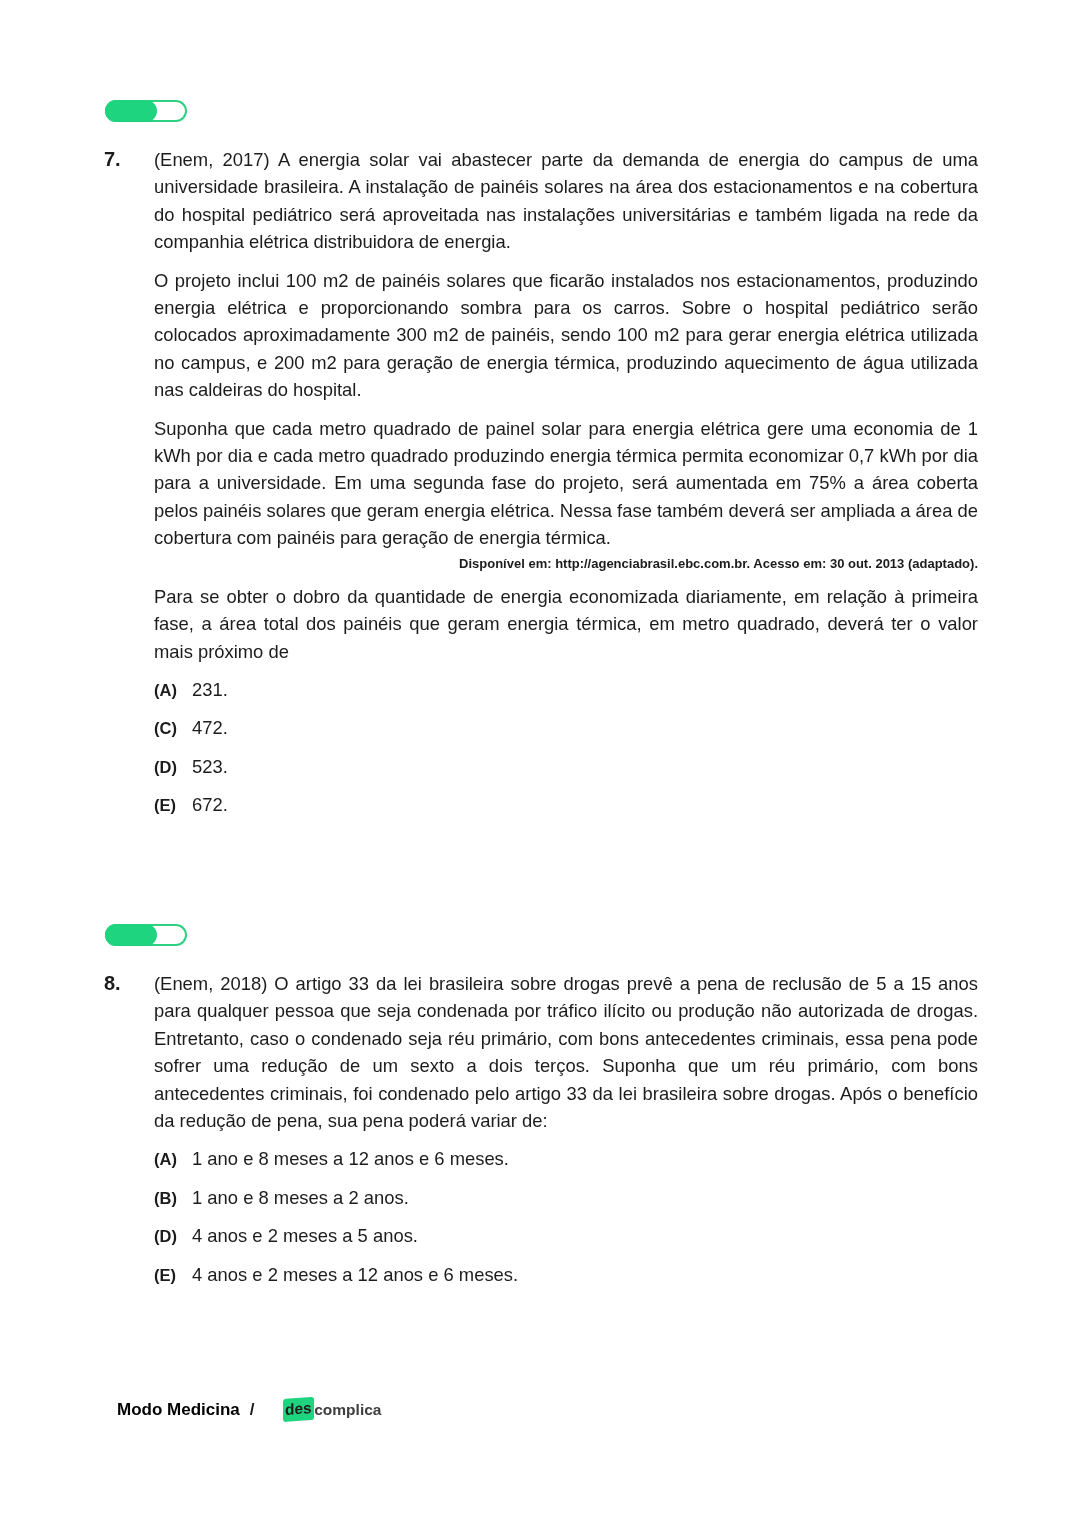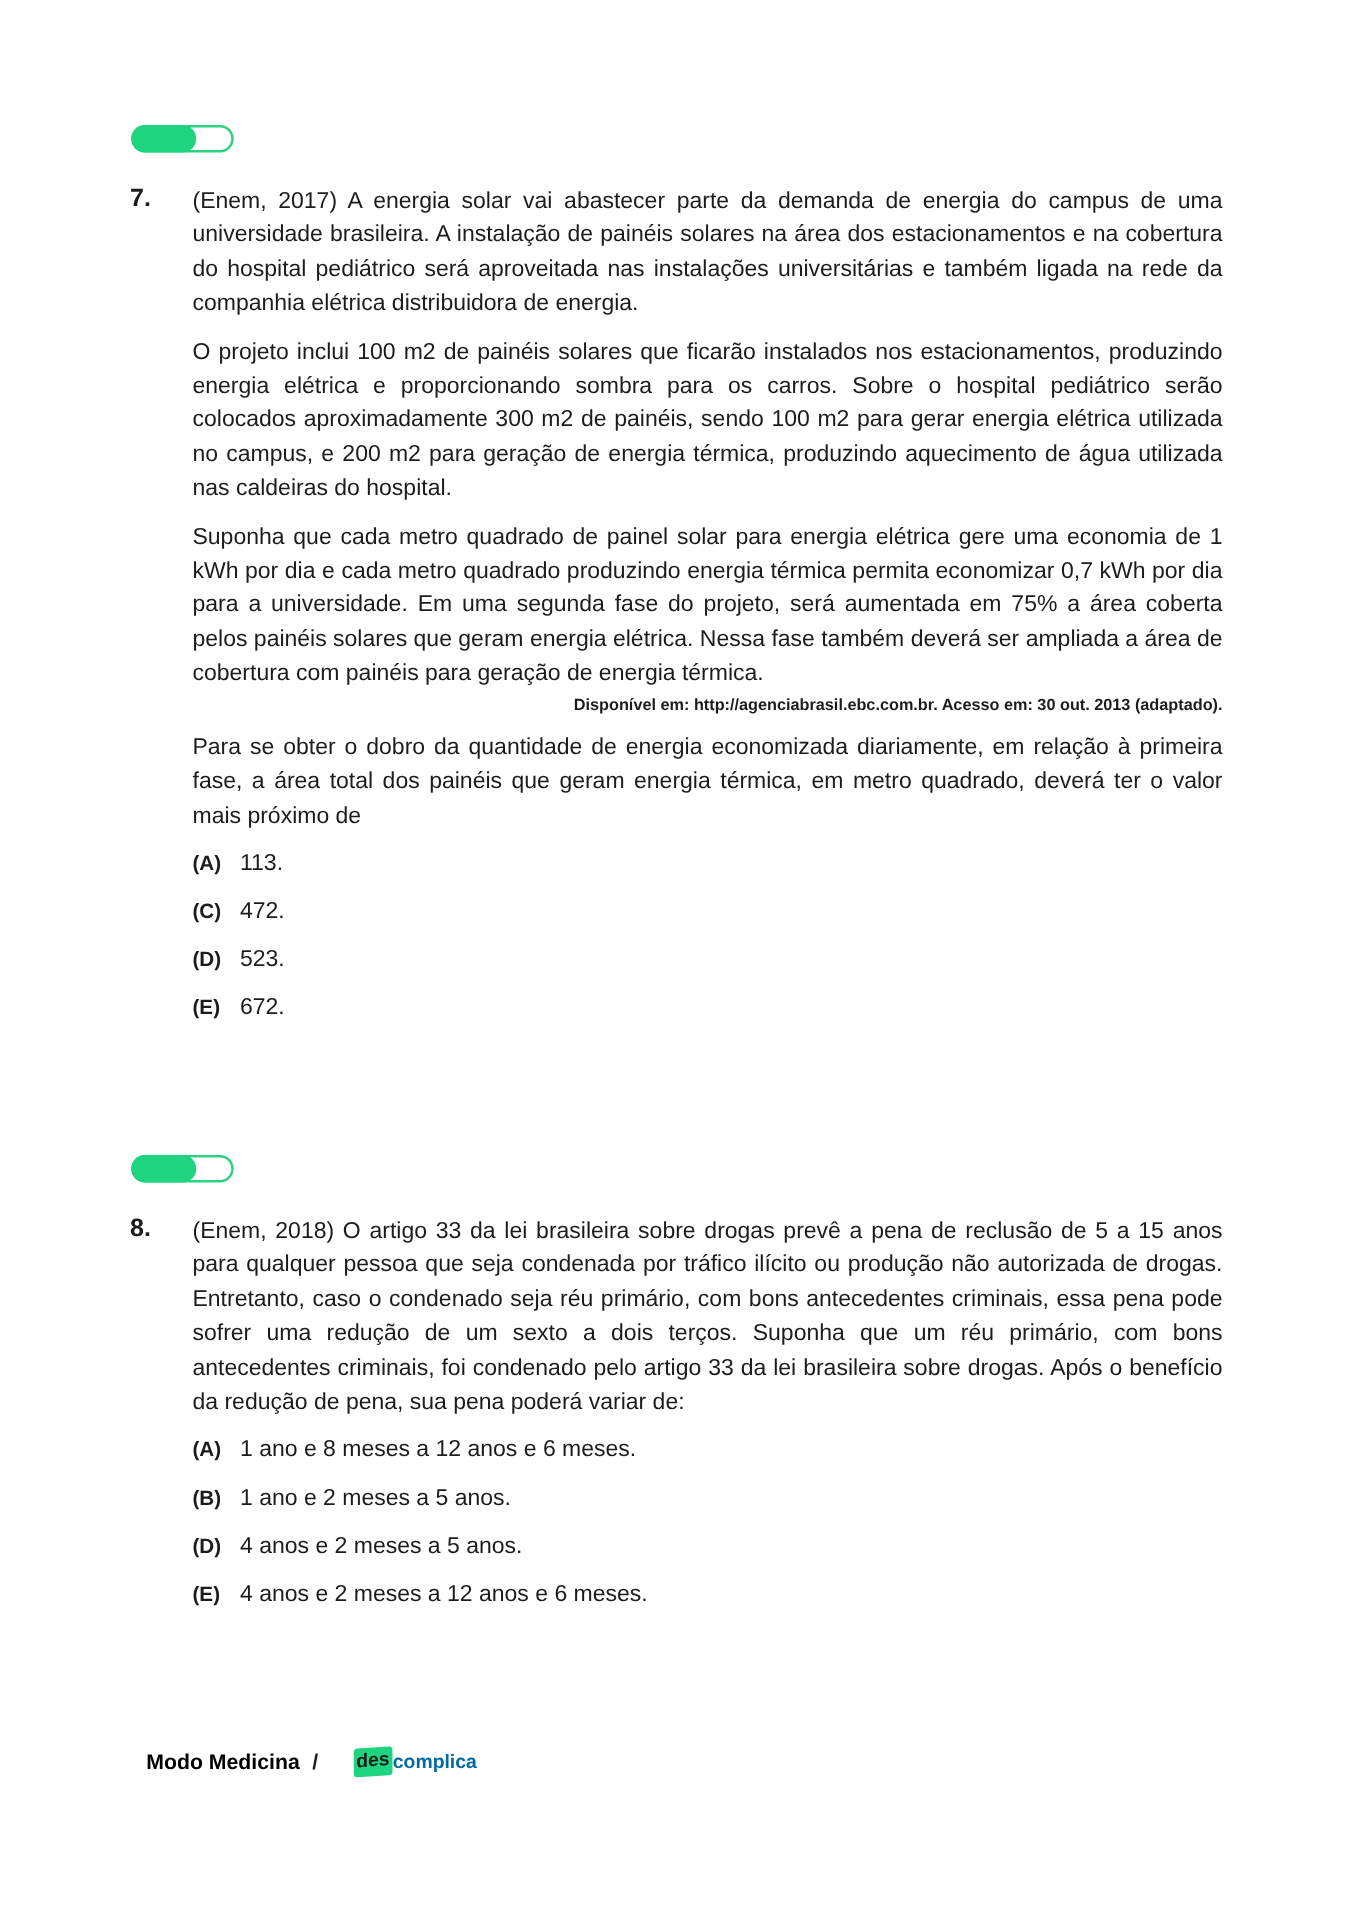--- a/index.html
+++ b/index.html
@@ -16,57 +16,57 @@
   .src { text-align:right; font-weight:bold; font-size:13px; line-height:18px; margin:-8px 0 10px 0; }
   .opts { margin-top:6px; }
   .opt { height:38.5px; font-size:18.4px; line-height:27px; }
   .opt .letter { font-weight:bold; font-size:16.5px; display:inline-block; width:38px; }
   .footer { position:absolute; left:117px; top:1398px; display:flex; align-items:center; }
   .footer .brand { font-weight:bold; font-size:17px; color:#000000; }
   .footer .slash { font-weight:bold; font-size:17px; margin-left:10px; margin-right:28px; }
   .logo { display:flex; align-items:center; font-weight:bold; font-size:15.5px; }
   .logo .des { background:#1ed47e; color:#1c1c1c; padding:2px 2px 3px 2px; border-radius:3px;
                transform:skewY(-4deg); display:inline-block; }
-  .logo .rest { color:#0369a1; margin-left:1px; }
+  .logo .rest { color:#404040; margin-left:1px; }
 </style>
 </head>
 <body>
 
 <div class="toggle" style="top:100px;">
     <div class="fill"></div>
   </div>
 
 <div class="q" style="top:146px;">
   <div class="qnum">7.</div>
   <div class="qbody">
     <p>(Enem, 2017) A energia solar vai abastecer parte da demanda de energia do campus de uma universidade brasileira. A instalação de painéis solares na área dos estacionamentos e na cobertura do hospital pediátrico será aproveitada nas instalações universitárias e também ligada na rede da companhia elétrica distribuidora de energia.</p>
     <p>O projeto inclui 100 m2 de painéis solares que ficarão instalados nos estacionamentos, produzindo energia elétrica e proporcionando sombra para os carros. Sobre o hospital pediátrico serão colocados aproximadamente 300 m2 de painéis, sendo 100 m2 para gerar energia elétrica utilizada no campus, e 200 m2 para geração de energia térmica, produzindo aquecimento de água utilizada nas caldeiras do hospital.</p>
     <p>Suponha que cada metro quadrado de painel solar para energia elétrica gere uma economia de 1 kWh por dia e cada metro quadrado produzindo energia térmica permita economizar 0,7 kWh por dia para a universidade. Em uma segunda fase do projeto, será aumentada em 75% a área coberta pelos painéis solares que geram energia elétrica. Nessa fase também deverá ser ampliada a área de cobertura com painéis para geração de energia térmica.</p>
     <div class="src">Disponível em: http://agenciabrasil.ebc.com.br. Acesso em: 30 out. 2013 (adaptado).</div>
     <p>Para se obter o dobro da quantidade de energia economizada diariamente, em relação à primeira fase, a área total dos painéis que geram energia térmica, em metro quadrado, deverá ter o valor mais próximo de</p>
     <div class="opts">
-      <div class="opt"><span class="letter">(A)</span><span>113.</span></div>
+      <div class="opt"><span class="letter">(A)</span><span>231.</span></div>
       <div class="opt"><span class="letter">(C)</span><span>472.</span></div>
       <div class="opt"><span class="letter">(D)</span><span>523.</span></div>
       <div class="opt"><span class="letter">(E)</span><span>672.</span></div>
     </div>
   </div>
 </div>
 
 <div class="toggle" style="top:924px;">
     <div class="fill"></div>
   </div>
 
 <div class="q" style="top:970px;">
   <div class="qnum">8.</div>
   <div class="qbody">
     <p>(Enem, 2018) O artigo 33 da lei brasileira sobre drogas prevê a pena de reclusão de 5 a 15 anos para qualquer pessoa que seja condenada por tráfico ilícito ou produção não autorizada de drogas. Entretanto, caso o condenado seja réu primário, com bons antecedentes criminais, essa pena pode sofrer uma redução de um sexto a dois terços. Suponha que um réu primário, com bons antecedentes criminais, foi condenado pelo artigo 33 da lei brasileira sobre drogas. Após o benefício da redução de pena, sua pena poderá variar de:</p>
     <div class="opts">
       <div class="opt"><span class="letter">(A)</span><span>1 ano e 8 meses a 12 anos e 6 meses.</span></div>
-      <div class="opt"><span class="letter">(B)</span><span>1 ano e 2 meses a 5 anos.</span></div>
+      <div class="opt"><span class="letter">(B)</span><span>1 ano e 8 meses a 2 anos.</span></div>
       <div class="opt"><span class="letter">(D)</span><span>4 anos e 2 meses a 5 anos.</span></div>
       <div class="opt"><span class="letter">(E)</span><span>4 anos e 2 meses a 12 anos e 6 meses.</span></div>
     </div>
   </div>
 </div>
 
 <div class="footer">
   <span class="brand">Modo Medicina</span>
   <span class="slash">/</span>
   <span class="logo">

